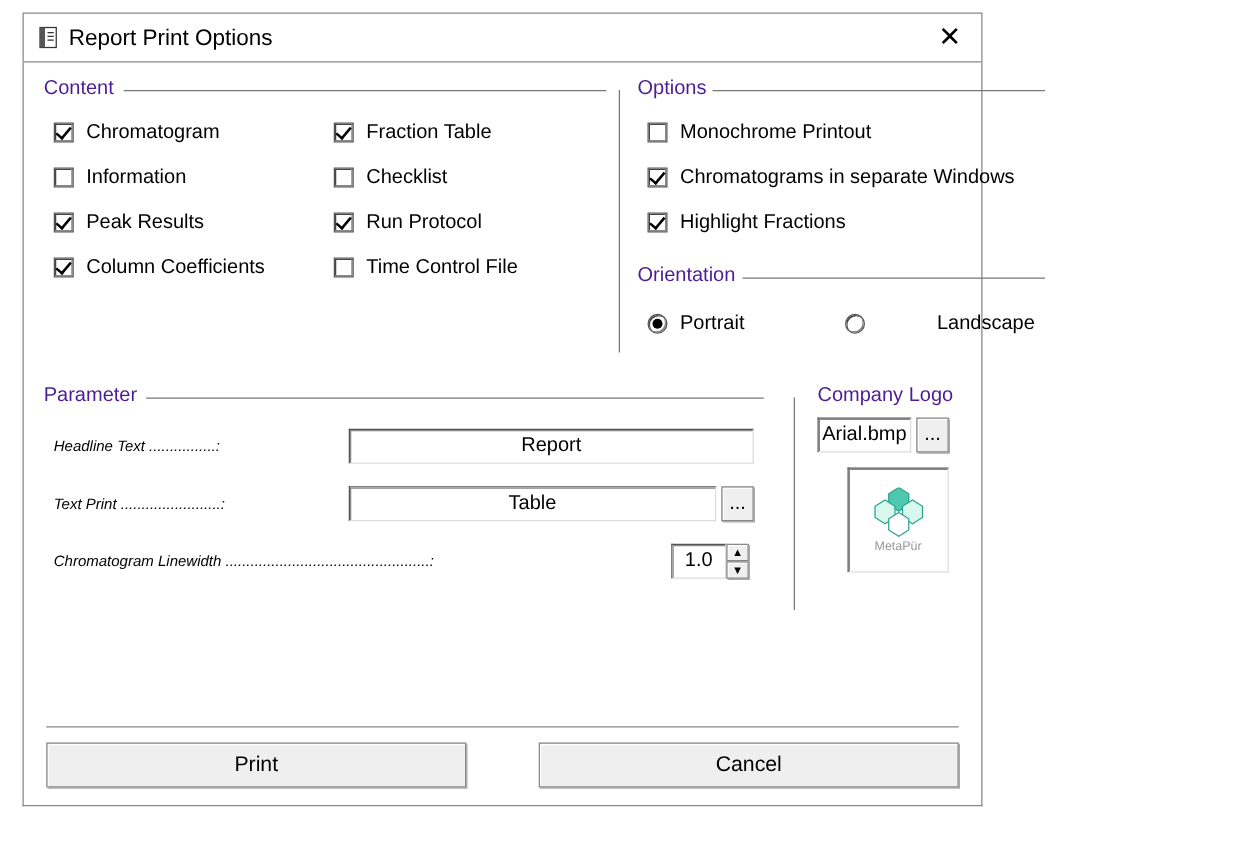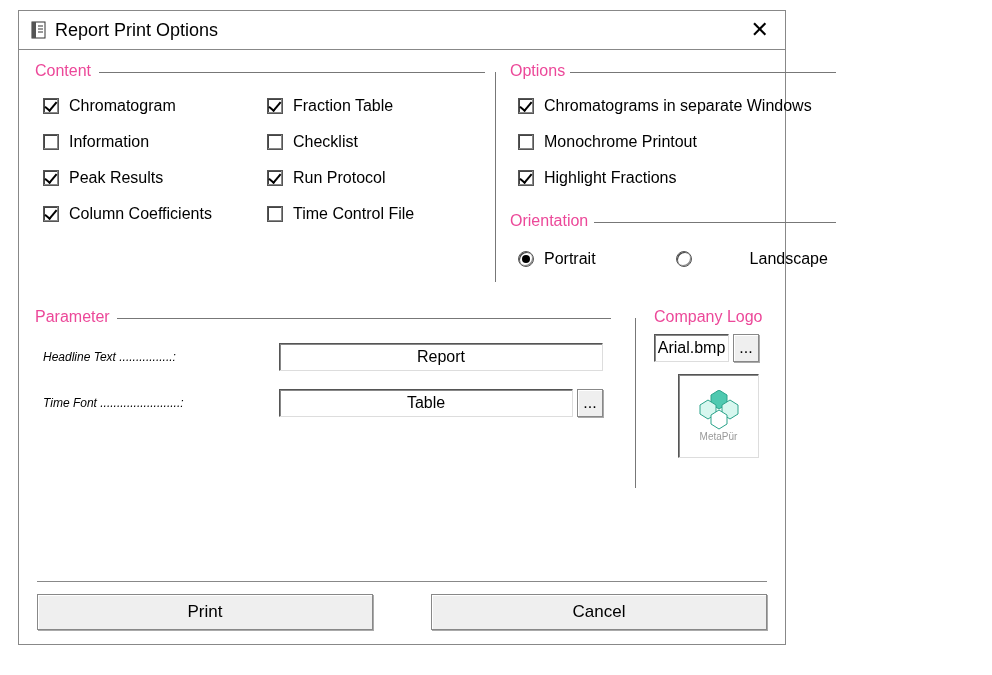--- a/index.html
+++ b/index.html
@@ -56,21 +56,21 @@
     gap: 10px;
   }
   .group {
     position: relative;
     padding: 16px 8px 10px 8px;
   }
   .group .legend {
     position: absolute;
     top: -10px;
     left: 0;
-    color: #ec4899;
+    color: #4c1d95;
     font-size: 16px;
     background: #fff;
     padding-right: 4px;
   }
   .group .rule {
     position: absolute;
     top: 0;
     right: 0;
     height: 1px;
     border-top: 1px solid #777;
@@ -212,26 +212,26 @@
             </div>
           </div>
         </div>
       </div>
 
       <div style="flex:1; border-left:1px solid #777; padding-left:14px;">
         <div class="group" style="height:150px;">
           <span class="legend">Options</span>
           <span class="rule" style="left:60px;"></span>
           <div class="check-row">
+            <span class="checkbox"></span>
+            <span>Monochrome Printout</span>
+          </div>
+          <div class="check-row">
             <span class="checkbox checked"></span>
             <span>Chromatograms in separate Windows</span>
-          </div>
-          <div class="check-row">
-            <span class="checkbox"></span>
-            <span>Monochrome Printout</span>
           </div>
           <div class="check-row">
             <span class="checkbox checked"></span>
             <span>Highlight Fractions</span>
           </div>
         </div>
         <div class="group" style="height:60px;">
           <span class="legend">Orientation</span>
           <span class="rule" style="left:84px;"></span>
           <div style="display:flex; gap:80px; padding-top:6px;">
@@ -255,29 +255,41 @@
         <span class="rule" style="left:82px;"></span>
 
         <div class="param-row">
           <span class="dots" style="width:236px;">Headline Text ................:</span>
           <div class="field" style="flex:1;">
             <span>Report</span>
           </div>
         </div>
 
         <div class="param-row">
-          <span class="dots" style="width:236px;">Time Font ........................:</span>
+          <span class="dots" style="width:236px;">Text Print ........................:</span>
           <div class="field" style="flex:1;">
             <span>Table</span>
           </div>
           <div class="btn small-btn" style="margin-left:4px;">
             <span>...</span>
           </div>
         </div>
 
+        <div class="param-row">
+          <span class="dots" style="width:494px;">Chromatogram Linewidth .................................................:</span>
+          <div class="spinner">
+            <div class="field spin-input">
+              <span>1.0</span>
+            </div>
+            <div class="spin-btns">
+              <div class="btn">▲</div>
+              <div class="btn">▼</div>
+            </div>
+          </div>
+        </div>
       </div>
 
       <div class="group" style="flex:1; border-left:1px solid #777; padding-left:18px; height:170px;">
         <span class="legend" style="left:18px;">Company Logo</span>
         <span class="rule" style="left:136px;"></span>
 
         <div style="display:flex; gap:4px;">
           <div class="field" style="flex:1;">
             <span>Arial.bmp</span>
           </div>

